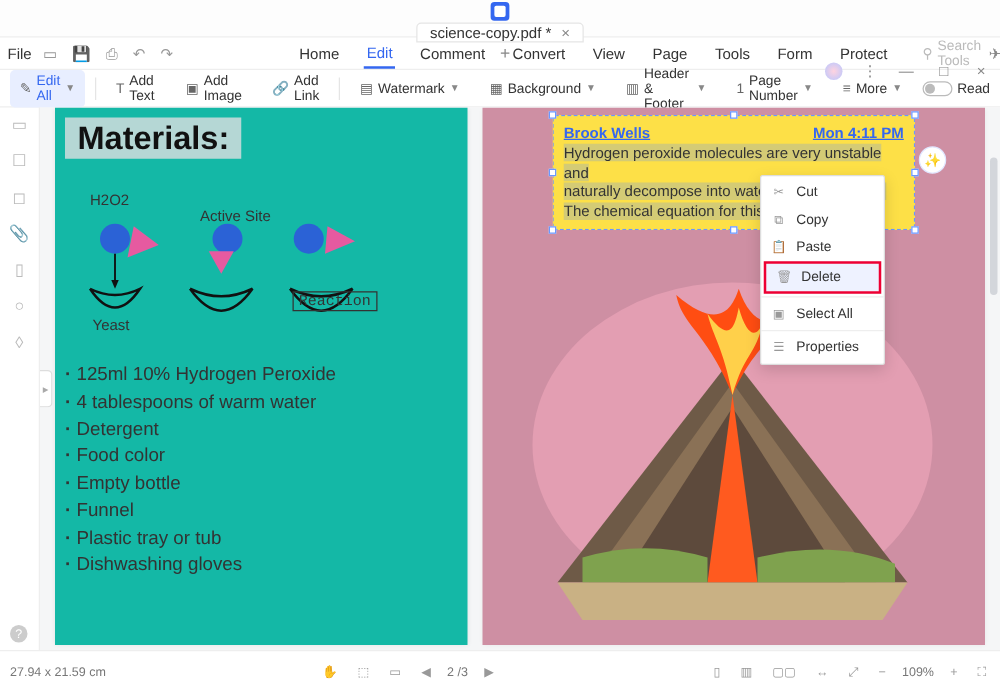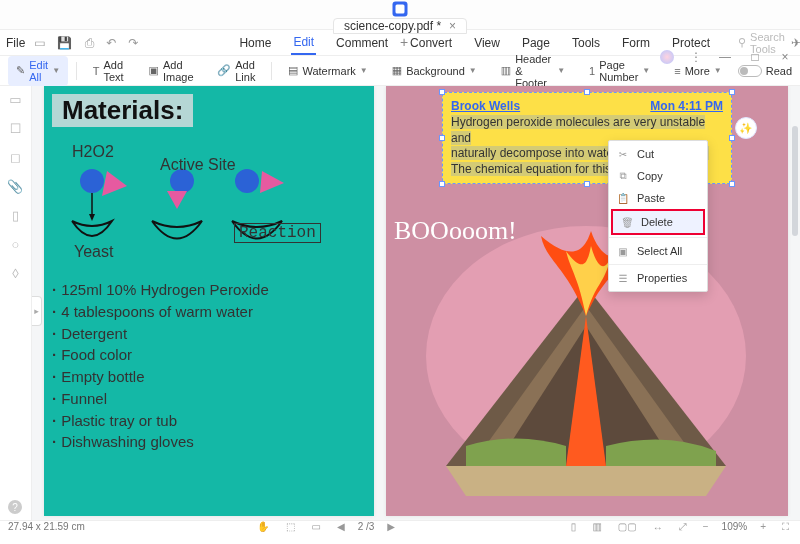--- a/index.html
+++ b/index.html
@@ -25,40 +25,40 @@
 .tbtn.edit-all { background:#e8eeff; color:#3467f0; }
 .tbtn .caret { font-size:8px; color:#888; }
 .tbtn-icon { color:#666; font-size:11px; }
 .divider { width:1px; height:18px; background:#e5e5e5; }
 .read-toggle { margin-left:auto; display:flex; align-items:center; gap:4px; }
 .workspace { position:absolute; top:86px; bottom:24px; left:0; right:0; display:flex; }
 .left-rail { width:32px; border-right:1px solid #eee; display:flex; flex-direction:column; align-items:center; padding-top:6px; gap:14px; color:#bbb; font-size:13px; }
 .canvas { flex:1; position:relative; background:#f5f6f7; overflow:hidden; }
 .page-left { position:absolute; left:12px; top:0; width:330px; height:430px; background:#14b8a6; box-shadow:0 0 4px rgba(0,0,0,.08); padding:8px; }
 .materials-h { background:#b5d7d5; color:#111; font-weight:900; font-size:26px; font-family:Arial Black,Arial; padding:1px 10px; display:inline-block; }
-.diagram { margin-top:14px; height:120px; position:relative; font-family:"Comic Sans MS",cursive; font-size:16px; }
+.diagram { margin-top:24px; height:120px; position:relative; font-family:"Comic Sans MS",cursive; font-size:12px; }
 .mat-list { margin-top:18px; font-size:15px; line-height:1.45; font-family:Georgia,serif; }
 .mat-list li { list-style:none; }
 .mat-list li::before { content:"· "; font-weight:bold; }
 .page-right { position:absolute; left:354px; top:0; width:402px; height:430px; background:#ce8fa3; box-shadow:0 0 4px rgba(0,0,0,.08); overflow:hidden; }
 .note { position:absolute; left:56px; top:6px; width:290px; background:#fde047; border:1px dashed #6a97ff; border-radius:2px; padding:6px 8px; font-size:12px; }
 .note-head { display:flex; justify-content:space-between; color:#3467f0; font-weight:bold; text-decoration:underline; margin-bottom:2px; }
 .note-body { color:#333; line-height:1.3; position:relative; }
 .note-body span { background:rgba(90,140,255,.25); }
 .sel-handle { position:absolute; width:6px; height:6px; background:#fff; border:1px solid #6a97ff; }
 .ai-badge { position:absolute; right:-26px; top:24px; width:22px; height:22px; border-radius:50%; background:#fff; border:1px solid #e0e6ff; display:flex; align-items:center; justify-content:center; color:#3467f0; font-size:11px; }
 .ctx-menu { position:absolute; width:100px; background:#fff; border:1px solid #ddd; border-radius:2px; box-shadow:0 4px 12px rgba(0,0,0,.15); font-size:11px; padding:2px 0; z-index:50; }
 .ctx-item { display:flex; align-items:center; gap:8px; padding:5px 8px; color:#333; }
 .ctx-item.hl { background:#eef2ff; border:2px solid #e03; margin:0 2px; }
 .ctx-sep { height:1px; background:#eee; margin:2px 0; }
 .ctx-icon { color:#999; width:12px; text-align:center; font-size:10px; }
 .boom { position:absolute; left:8px; top:130px; font-family:"Comic Sans MS",cursive; color:#fff; font-size:26px; }
 .volcano { position:absolute; left:30px; top:130px; width:340px; height:290px; }
 .scrollbar { position:absolute; right:2px; top:40px; width:6px; height:110px; background:#d3d6db; border-radius:3px; }
-.statusbar { position:absolute; bottom:0; left:0; right:0; height:24px; border-top:1px solid #eee; display:flex; align-items:flex-start; padding:0 8px; font-size:10px; color:#777; gap:10px; }
+.statusbar { position:absolute; bottom:0; left:0; right:0; height:24px; border-top:1px solid #eee; display:flex; align-items:flex-end; padding:0 8px; font-size:10px; color:#777; gap:10px; }
 .statusbar .sp { flex:1; }
 .sb-icon { color:#999; padding:0 3px; }
 .help-icon { position:absolute; left:8px; bottom:30px; width:14px; height:14px; border-radius:50%; background:#ccc; color:#fff; font-size:10px; display:flex; align-items:center; justify-content:center; }
 .collapse-handle { position:absolute; left:0; top:210px; width:10px; height:30px; background:#fff; border:1px solid #ddd; border-left:none; border-radius:0 4px 4px 0; display:flex; align-items:center; justify-content:center; color:#aaa; font-size:9px; }
 </style>
 </head>
 <body>
 
 <div class="titlebar">
   <div class="app-icon">
@@ -224,21 +224,20 @@
           <span>Mon 4:11 PM</span>
         </div>
         <div class="note-body">
           <span>Hydrogen peroxide molecules are very unstable and</span><br>
           <span>naturally decompose into water and oxygen gas.</span><br>
           <span>The chemical equation for this decomposition is:</span>
         </div>
         <div class="ai-badge">✨</div>
       </div>
 
-      <div class="boom">BOOooom!</div>
 
       <svg class="volcano" viewBox="0 0 340 290">
         <ellipse cx="170" cy="140" rx="160" ry="130" fill="#e39eb2"></ellipse>
         <polygon points="30,250 170,70 310,250" fill="#6e5a47"></polygon>
         <polygon points="55,250 170,90 285,250" fill="#8a7156"></polygon>
         <polygon points="80,250 170,110 260,250" fill="#5d4a3c"></polygon>
         <polygon points="150,250 170,100 190,250" fill="#ff5a1f"></polygon>
         <path d="M170 100 C150 50 130 45 125 20 C160 50 170 30 175 15 C185 45 205 50 215 25 C205 60 190 55 170 100" fill="#ff4d12"></path>
         <path d="M170 100 C162 60 155 55 150 35 C168 60 172 45 175 30 C182 55 190 55 195 40 C188 70 180 65 170 100" fill="#ffd04a"></path>
         <path d="M50 230 Q100 215 150 230 L150 250 L50 250 Z" fill="#7fa24e"></path>

